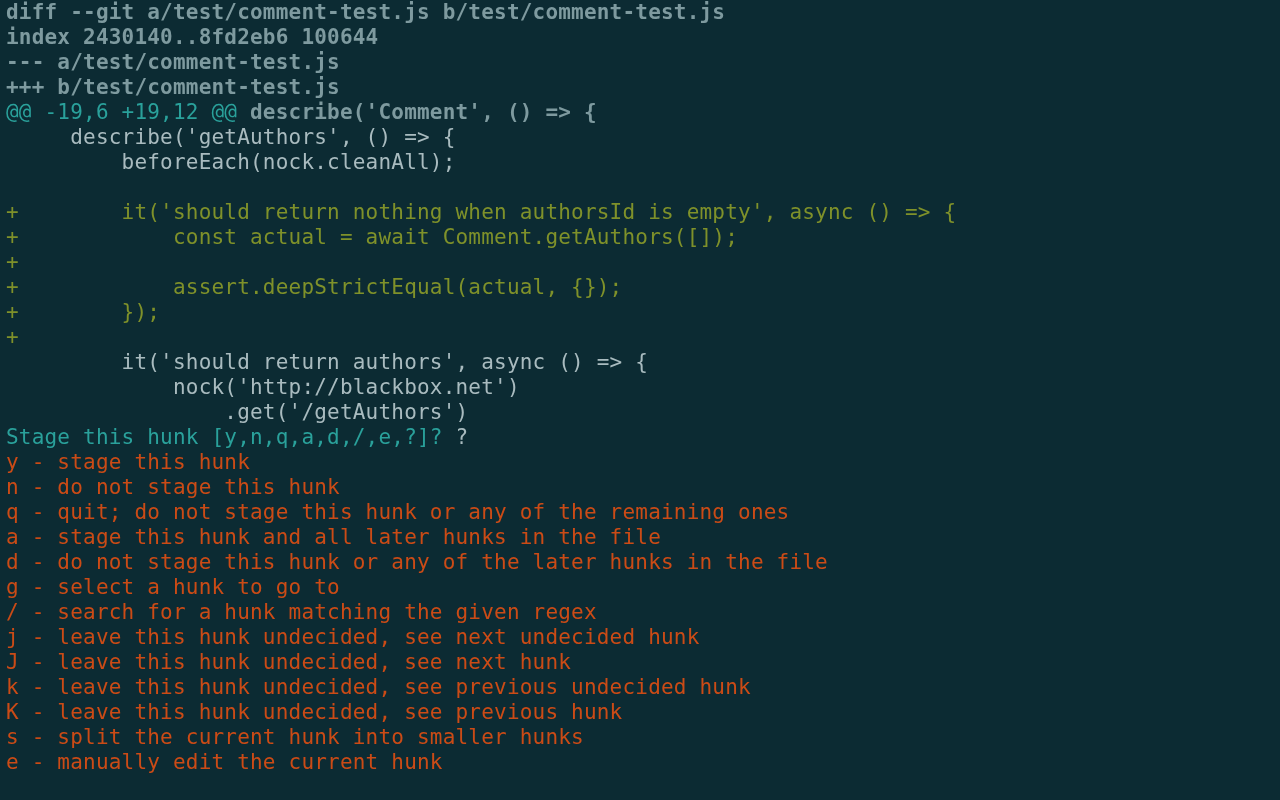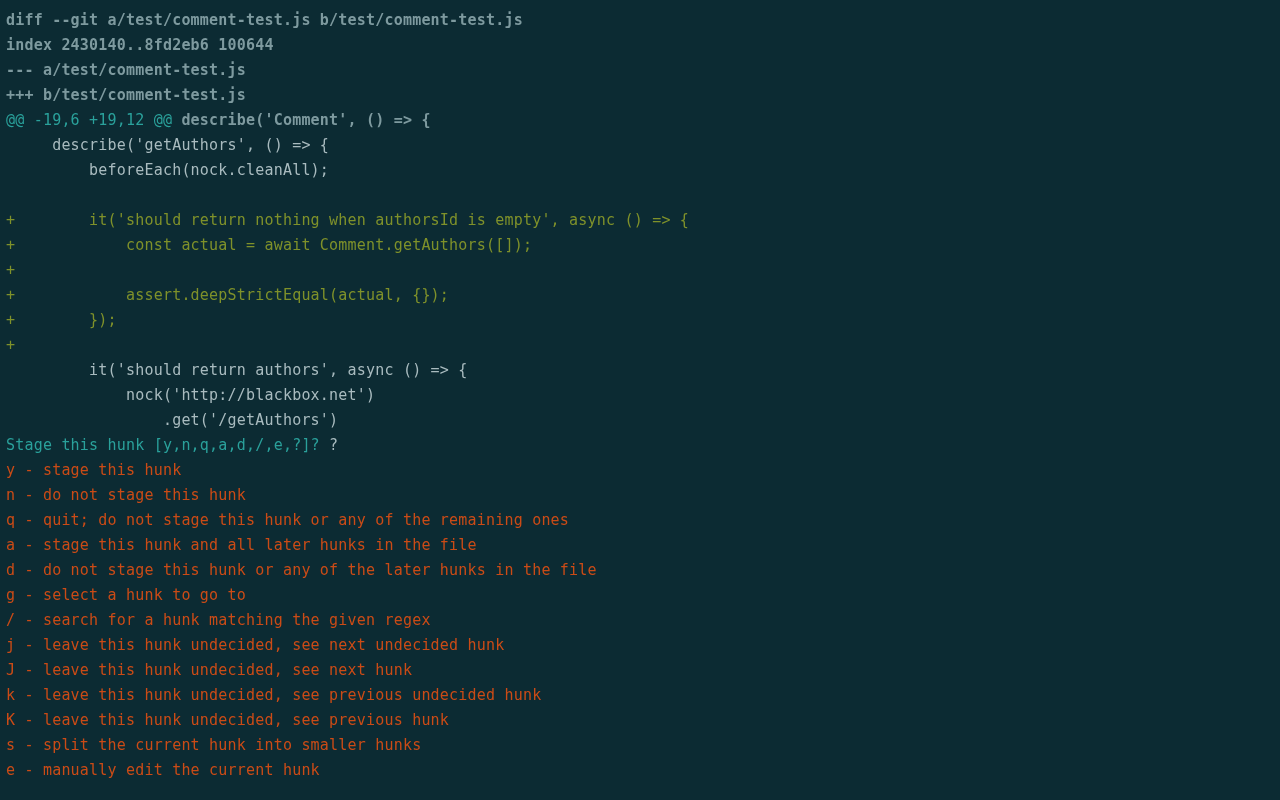--- a/index.html
+++ b/index.html
@@ -5,23 +5,23 @@
   html, body {
     margin: 0;
     padding: 0;
     width: 1280px;
     height: 800px;
     background: #0c2b33;
     overflow: hidden;
   }
   pre {
     margin: 0;
-    padding: 8px 6px;
+    padding: 0 6px;
     font-family: "Menlo", "DejaVu Sans Mono", "Consolas", monospace;
-    font-size: 15px;
+    font-size: 21px;
     line-height: 25px;
     letter-spacing: 0.2px;
     white-space: pre;
   }
   .hdr  { color: #7e9a9f; font-weight: 600; }
   .hunk { color: #2aa19b; }
   .ctx  { color: #a9bbbf; }
   .add  { color: #7f912a; }
   .help { color: #cb4b16; }
   .prompt { color: #2aa19b; }

